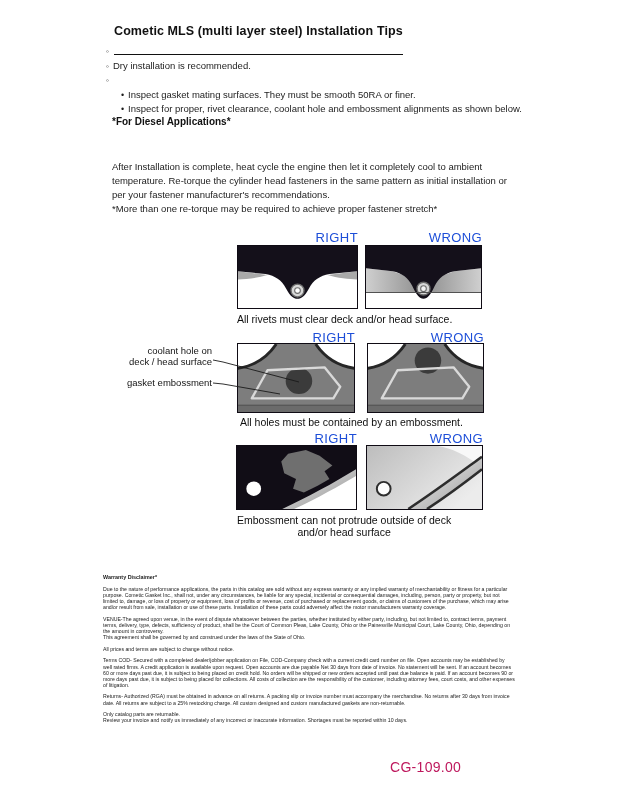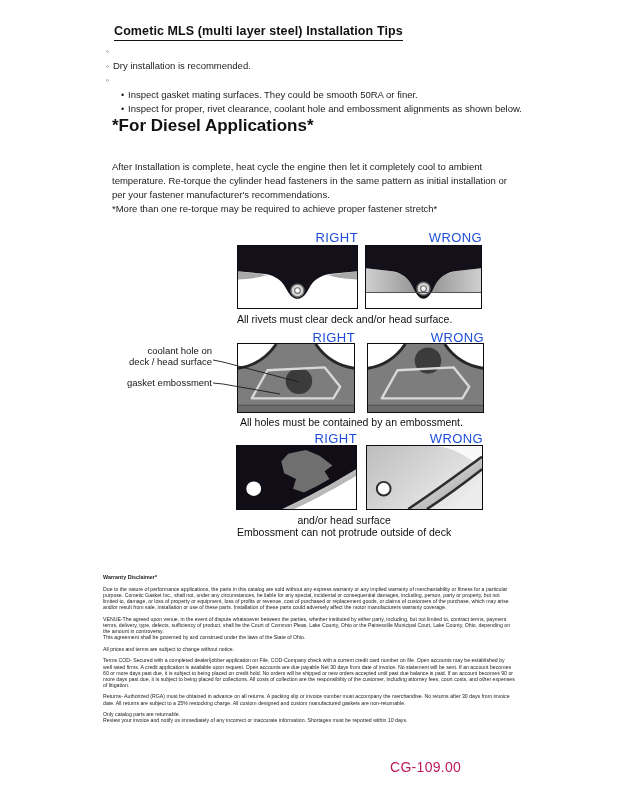--- a/index.html
+++ b/index.html
@@ -4,29 +4,29 @@
 <style>
   html,body{margin:0;padding:0;background:#ffffff;}
   .page{
     position:relative; width:618px; height:800px; background:#ffffff;
     font-family:"Liberation Sans", sans-serif; color:#1a1a1a; overflow:hidden;
   }
   .abs{position:absolute;}
 
   .title{
     left:114px; top:24px; font-size:12.5px; font-weight:bold; color:#111;
-    border-bottom:1.6px solid #111; padding-bottom:2px; letter-spacing:.1px;
+    border-bottom:1.6px solid #111; padding-bottom:16px; letter-spacing:.1px;
   }
   .bullets{left:106px; top:45px; font-size:9.5px; line-height:14px; color:#1c1c1c;}
   .b-row{display:flex; align-items:baseline;}
   .b-mark{width:7px; font-size:8px; flex:0 0 auto;}
   .sub{padding-left:15px;}
   .sub .b-mark{font-size:9px; width:7px;}
 
-  .diesel-h{left:112px; top:116px; font-size:17px; font-weight:bold; color:#111;}
+  .diesel-h{left:112px; top:116px; font-size:10px; font-weight:bold; color:#111;}
   .para{left:112px; width:402px; font-size:9.5px; line-height:14px; color:#1c1c1c;}
   .p1{top:130px;} .p2{top:160px;} .p3{top:202px;}
 
   .fig-h{font-size:13px; letter-spacing:.4px; color:#1d4ed8; text-align:right;}
   .panel{box-sizing:border-box; border:1.6px solid #0f0b14; background:#fff;}
   .panel svg{display:block; width:100%; height:100%;}
   .caption{font-size:10.5px; color:#0f0f0f; line-height:12px;text-align:center;}
 
   .callout{width:112px; text-align:right; font-size:9.5px; line-height:10.5px; color:#141414;}
 
@@ -49,21 +49,21 @@
     </div>
     <div class="b-row">
       <span class="b-mark">◦</span>
       <span>Dry installation is recommended.</span>
     </div>
     <div class="b-row">
       <span class="b-mark">◦</span>
     </div>
     <div class="b-row sub">
       <span class="b-mark">•</span>
-      <span>Inspect gasket mating surfaces.  They could be smooth 50RA or finer.</span>
+      <span>Inspect gasket mating surfaces.  They must be smooth 50RA or finer.</span>
     </div>
     <div class="b-row sub">
       <span class="b-mark">•</span>
       <span>Inspect for proper, rivet clearance, coolant hole and embossment alignments as shown below.</span>
     </div>
   </div>
 
   <div class="abs diesel-h">*For Diesel Applications*</div>
   <div class="abs para p2">After Installation is complete, heat cycle the engine then let it completely cool to ambient temperature. Re-torque the cylinder head fasteners in the same pattern as initial installation or per your fastener manufacturer's recommendations.</div>
   <div class="abs para p3">*More than one re-torque may be required to achieve proper fastener stretch*</div>
@@ -178,22 +178,22 @@
       </defs>
       <rect x="0" y="0" width="117" height="65" fill="url(#gbg3)"></rect>
       <path d="M72,0 H117 V22 C100,9 86,2 72,0 Z" fill="#f8f8f8"></path>
       <path d="M117,12 C95,29 70,47 44,65 L64,65 C86,49 104,34 117,23 Z" fill="url(#sil2)"></path>
       <path d="M117,11 C94,28 69,47 42,65" stroke="#2d2d2d" stroke-width="2.6" fill="none"></path>
       <path d="M117,24 C103,35 84,50 61,65" stroke="#2d2d2d" stroke-width="2.6" fill="none"></path>
       <circle cx="17" cy="44" r="7" fill="#fdfdfd" stroke="#2d2d2d" stroke-width="2"></circle>
     </svg>
   </div>
   <div class="abs caption" style="left:237px;top:514px;">
+    <div>Embossment can not protrude outside of deck</div>
     <div>and/or head surface</div>
-    <div>Embossment can not protrude outside of deck</div>
   </div>
 
   <div class="abs legal">
     <h4>Warranty Disclaimer*</h4>
     <p class="lp">Due to the nature of performance applications, the parts in this catalog are sold without any express warranty or any implied warranty of merchantability or fitness for a particular purpose.  Cometic Gasket Inc., shall not, under any circumstances, be liable for any special, incidental or consequential damages, including, person, party or property, but not limited to, damage, or loss of property or equipment, loss of profits or revenue, cost of purchased or replacement goods, or claims of customers of the purchase, which may arise and/or result from sale, installation or use of these parts.  Installation of these parts could adversely affect the motor manufacturers warranty coverage.</p>
     <p class="lp0">VENUE-The agreed upon venue, in the event of dispute whatsoever between the parties, whether instituted by either party, including, but not limited to, contract terms, payment terms, delivery, type, defects, sufficiency of product, shall be the Court of Common Pleas, Lake County, Ohio or the Painesville Municipal Court, Lake County, Ohio, depending on the amount in controversy.</p>
     <p class="lp">This agreement shall be governed by and construed under the laws of the State of Ohio.</p>
     <p class="lp">All prices and terms are subject to change without notice.</p>
     <p class="lp">Terms COD- Secured with a completed dealer/jobber application on File, COD-Company check with a current credit card number on file.  Open accounts may be established by well rated firms.  A credit application is available upon request.  Open accounts are due payable Net 30 days from date of invoice.  No statement will be sent.  If an account becomes 60 or more days past due, it is subject to being placed on credit hold.  No orders will be shipped or new orders accepted until past due balance is paid.  If an account becomes 90 or more days past due, it is subject to being placed for collections.  All costs of collection are the responsibility of the customer, including attorney fees, court costs, and other expenses of litigation.</p>
     <p class="lp">Returns- Authorized (RGA) must be obtained in advance on all returns.  A packing slip or invoice number must accompany the merchandise.  No returns after 30 days from invoice date.  All returns are subject to a 25% restocking charge.  All custom designed and custom manufactured gaskets are non-returnable.</p>

